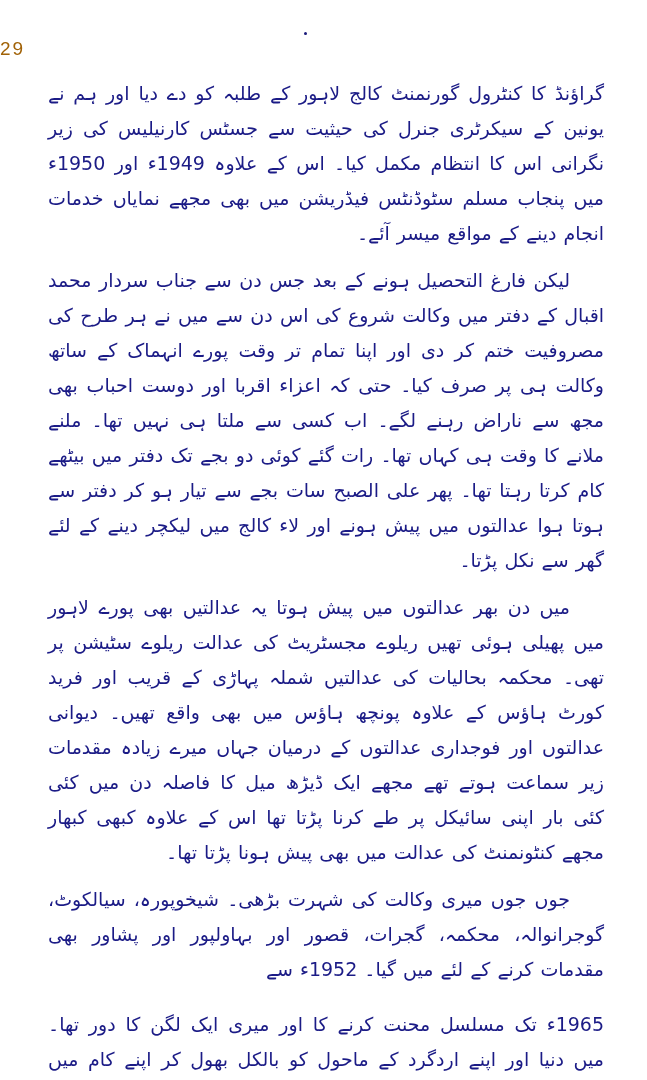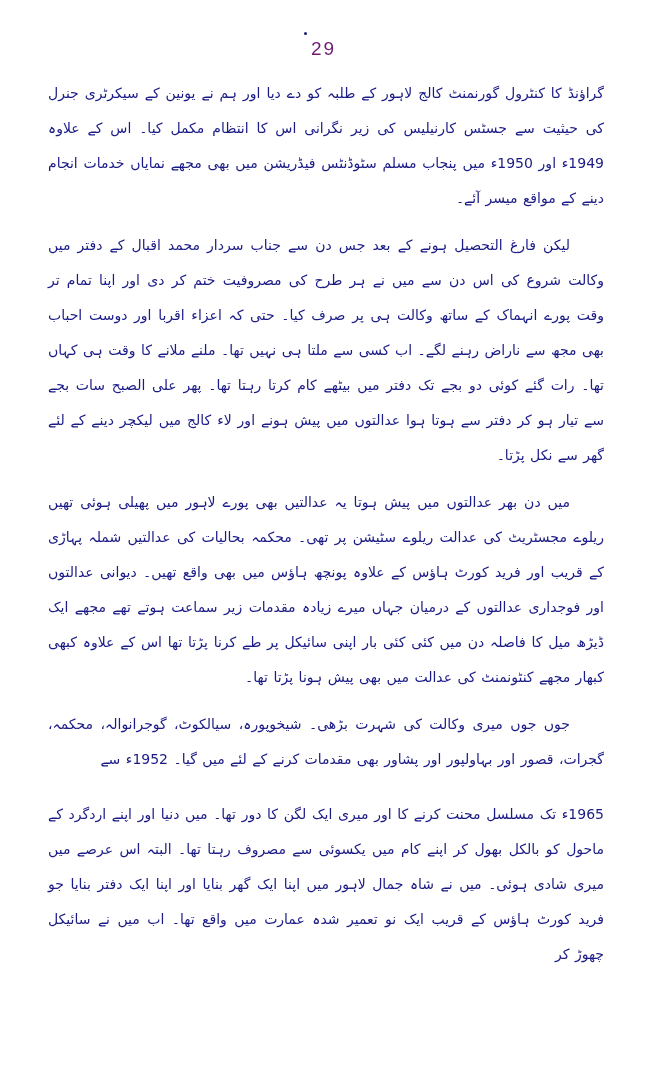--- a/index.html
+++ b/index.html
@@ -13,24 +13,24 @@
     height: 1080px;
     background: #ffffff;
     overflow: hidden;
     font-family: "DejaVu Sans", sans-serif;
   }
   .page-number {
     position: absolute;
     top: 38px;
     left: 0;
     width: 647px;
-    text-align: center;
+    text-align: left;
     font-size: 19px;
     letter-spacing: 2px;
-    color: #701a75;
+    color: #a16207;
     font-family: "Liberation Sans", sans-serif;
   }
   .dot-mark {
     position: absolute;
     top: 32px;
     left: 304px;
     width: 3px;
     height: 3px;
     background: #1a1a7a;
     border-radius: 50%;
@@ -39,21 +39,21 @@
     position: absolute;
     top: 76px;
     left: 48px;
     width: 556px;
     direction: rtl;
     text-align: justify;
     color: #1b1b86;
   }
   .para {
     margin: 0 0 2px 0;
-    font-size: 14px;
+    font-size: 19px;
     line-height: 35px;
     letter-spacing: 0px;
     word-spacing: 1px;
     text-align: justify;
     text-justify: inter-word;
   }
   .para.indent {
     text-indent: 34px;
   }
   .gap-md { margin-bottom: 12px; }

